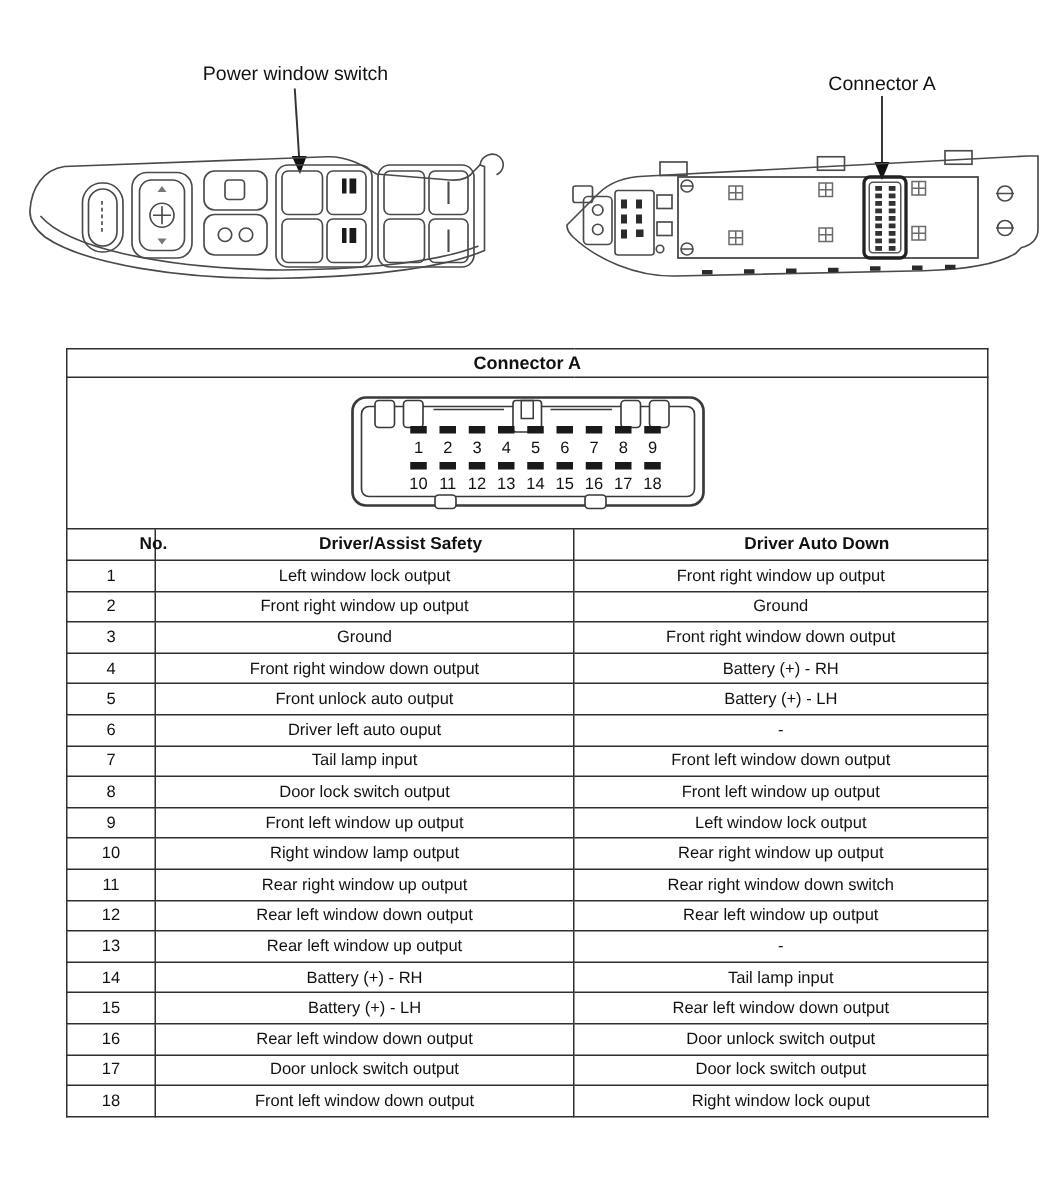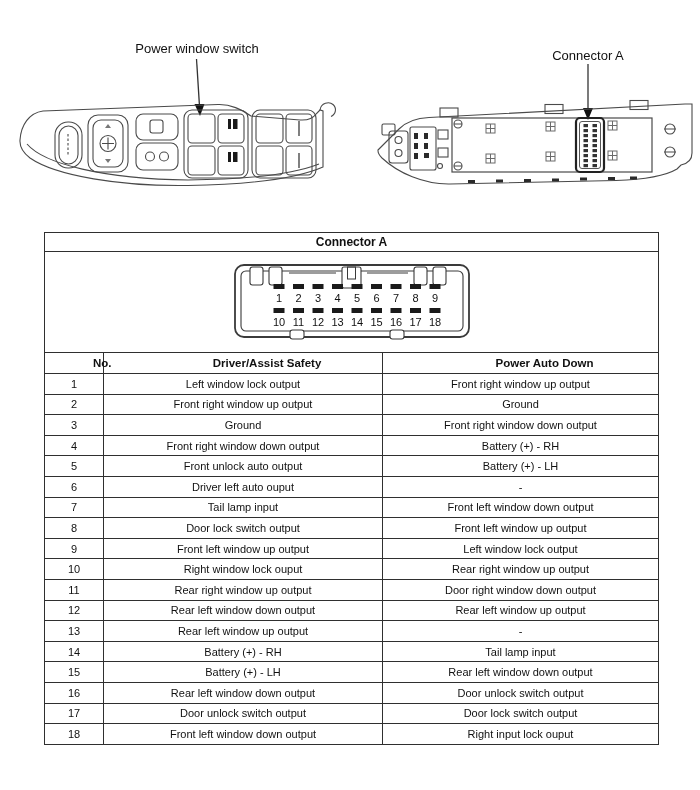--- a/index.html
+++ b/index.html
@@ -266,21 +266,21 @@
                 <text x="181.5" y="66">17</text>
                 <text x="201" y="66">18</text>
               </g>
             </svg>
           </div>
         </td>
       </tr>
       <tr class="head-row">
         <th>No.</th>
         <th>Driver/Assist Safety</th>
-        <th>Power Auto Down</th>
+        <th>Driver Auto Down</th>
       </tr>
       <tr class="data-row">
           <td>1</td>
           <td>Left window lock output</td>
           <td>Front right window up output</td>
         </tr>
       <tr class="data-row">
           <td>2</td>
           <td>Front right window up output</td>
           <td>Ground</td>
@@ -315,27 +315,27 @@
           <td>Door lock switch output</td>
           <td>Front left window up output</td>
         </tr>
       <tr class="data-row">
           <td>9</td>
           <td>Front left window up output</td>
           <td>Left window lock output</td>
         </tr>
       <tr class="data-row">
           <td>10</td>
-          <td>Right window lock ouput</td>
+          <td>Right window lamp output</td>
           <td>Rear right window up output</td>
         </tr>
       <tr class="data-row">
           <td>11</td>
           <td>Rear right window up output</td>
-          <td>Door right window down output</td>
+          <td>Rear right window down switch</td>
         </tr>
       <tr class="data-row">
           <td>12</td>
           <td>Rear left window down output</td>
           <td>Rear left window up output</td>
         </tr>
       <tr class="data-row">
           <td>13</td>
           <td>Rear left window up output</td>
           <td>-</td>
@@ -356,17 +356,17 @@
           <td>Door unlock switch output</td>
         </tr>
       <tr class="data-row">
           <td>17</td>
           <td>Door unlock switch output</td>
           <td>Door lock switch output</td>
         </tr>
       <tr class="data-row">
           <td>18</td>
           <td>Front left window down output</td>
-          <td>Right input lock ouput</td>
+          <td>Right window lock ouput</td>
         </tr>
     </tbody>
   </table>
 </div>
 
 </body></html>

